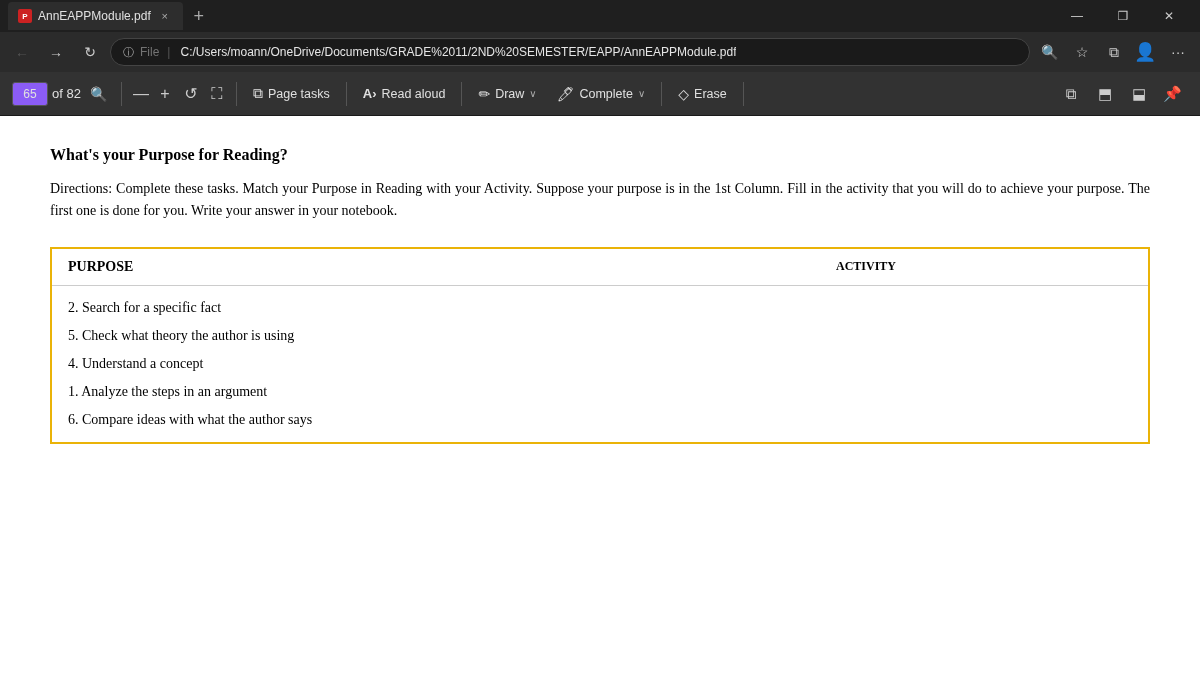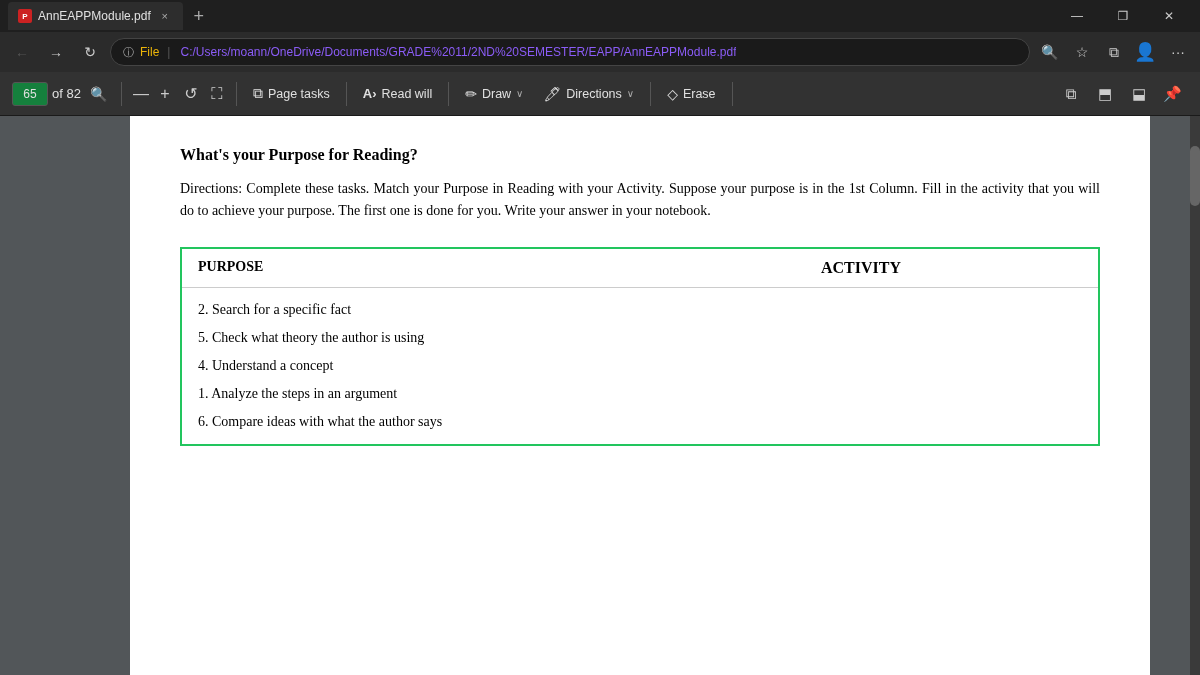--- a/index.html
+++ b/index.html
@@ -109,21 +109,21 @@
       border: 1px solid #444;
       border-radius: 14px;
       padding: 0 12px;
       color: #e0e0e0;
       font-size: 12px;
       display: flex;
       align-items: center;
       gap: 6px;
     }
     .address-icon { color: #aaa; font-size: 11px; }
-    .address-text { color: #8b5cf6; font-size: 12px; white-space: nowrap; overflow: hidden; }
+    .address-text { color: #e5e5e5; font-size: 12px; white-space: nowrap; overflow: hidden; }
     .address-actions {
       display: flex;
       gap: 4px;
     }
     .addr-action-btn {
       width: 28px;
       height: 28px;
       display: flex;
       align-items: center;
       justify-content: center;
@@ -146,21 +146,21 @@
     .page-counter {
       display: flex;
       align-items: center;
       gap: 4px;
       color: #e0e0e0;
       font-size: 13px;
     }
     .page-input {
       width: 36px;
       height: 24px;
-      background: #15803d;
+      background: #8b5cf6;
       border: 1px solid #555;
       border-radius: 3px;
       color: #e0e0e0;
       font-size: 12px;
       text-align: center;
     }
     .search-btn {
       width: 28px;
       height: 28px;
       display: flex;
@@ -210,20 +210,21 @@
     }
     .pin-btn {
       color: #4da6ff;
     }
 
     
     .main-area {
       display: flex;
       height: calc(675px - 32px - 40px - 44px);
       background: #525659;
+      flex-direction: column;
     }
     .left-margin { width: 130px; background: #525659; }
     .right-margin { width: 50px; background: #525659; position: relative; }
     .scrollbar {
       position: absolute;
       right: 0;
       top: 0;
       width: 10px;
       height: 100%;
       background: #3a3a3a;
@@ -252,37 +253,37 @@
     }
     .directions {
       font-size: 14px;
       font-family: Georgia, serif;
       line-height: 1.6;
       text-align: justify;
       margin-bottom: 24px;
     }
 
     .table-container {
-      border: 2px solid #22c55e;
+      border: 2px solid #eab308;
       width: 100%;
     }
     .table-header {
       display: flex;
       padding: 10px 16px;
       border-bottom: 1px solid #ccc;
     }
     .col-purpose {
       flex: 1;
       font-size: 14px;
       font-weight: bold;
       font-family: Georgia, serif;
     }
     .col-activity {
       flex: 1;
-      font-size: 16px;
+      font-size: 12px;
       font-weight: bold;
       font-family: Georgia, serif;
       text-align: center;
     }
     .table-body {
       padding: 8px 16px;
     }
     .table-row-item {
       display: flex;
       align-items: flex-start;
@@ -345,21 +346,21 @@
     <button class="win-btn close">✕</button>
   </div>
 </div>
 
 <div class="address-bar">
   <div class="nav-btn disabled">←</div>
   <div class="nav-btn">→</div>
   <div class="nav-btn">↻</div>
   <div class="address-input">
     <span class="address-icon">ⓘ</span>
-    <span style="color:#eab308;margin-right:2px;">File</span>
+    <span style="color:#737373;margin-right:2px;">File</span>
     <span style="color:#555;margin-right:4px;">|</span>
     <span class="address-text">C:/Users/moann/OneDrive/Documents/GRADE%2011/2ND%20SEMESTER/EAPP/AnnEAPPModule.pdf</span>
   </div>
   <div class="address-actions">
     <div class="addr-action-btn">🔍</div>
     <div class="addr-action-btn">☆</div>
     <div class="addr-action-btn">⧉</div>
     <div class="addr-action-btn" style="font-size:18px;">👤</div>
     <div class="addr-action-btn">···</div>
   </div>
@@ -379,31 +380,31 @@
   <div class="zoom-btn" style="color:#ccc;font-size:16px;">↺</div>
   <div class="zoom-btn" style="color:#ccc;font-size:16px;">⛶</div>
   <div class="toolbar-sep"></div>
   <div class="toolbar-btn">
     <span class="icon">⧉</span>
     <span>Page tasks</span>
   </div>
   <div class="toolbar-sep"></div>
   <div class="toolbar-btn">
     <span class="icon" style="font-weight:bold;font-size:13px;">A›</span>
-    <span>Read will</span>
+    <span>Read aloud</span>
   </div>
   <div class="toolbar-sep"></div>
   <div class="toolbar-btn">
     <span class="icon">✏</span>
     <span>Draw</span>
     <span class="dropdown">∨</span>
   </div>
   <div class="toolbar-btn">
     <span class="icon">🖊</span>
-    <span>Directions</span>
+    <span>Complete</span>
     <span class="dropdown">∨</span>
   </div>
   <div class="toolbar-sep"></div>
   <div class="toolbar-btn">
     <span class="icon">◇</span>
     <span>Erase</span>
   </div>
   <div class="toolbar-sep"></div>
   <div class="toolbar-spacer"></div>
   <div class="toolbar-right">

